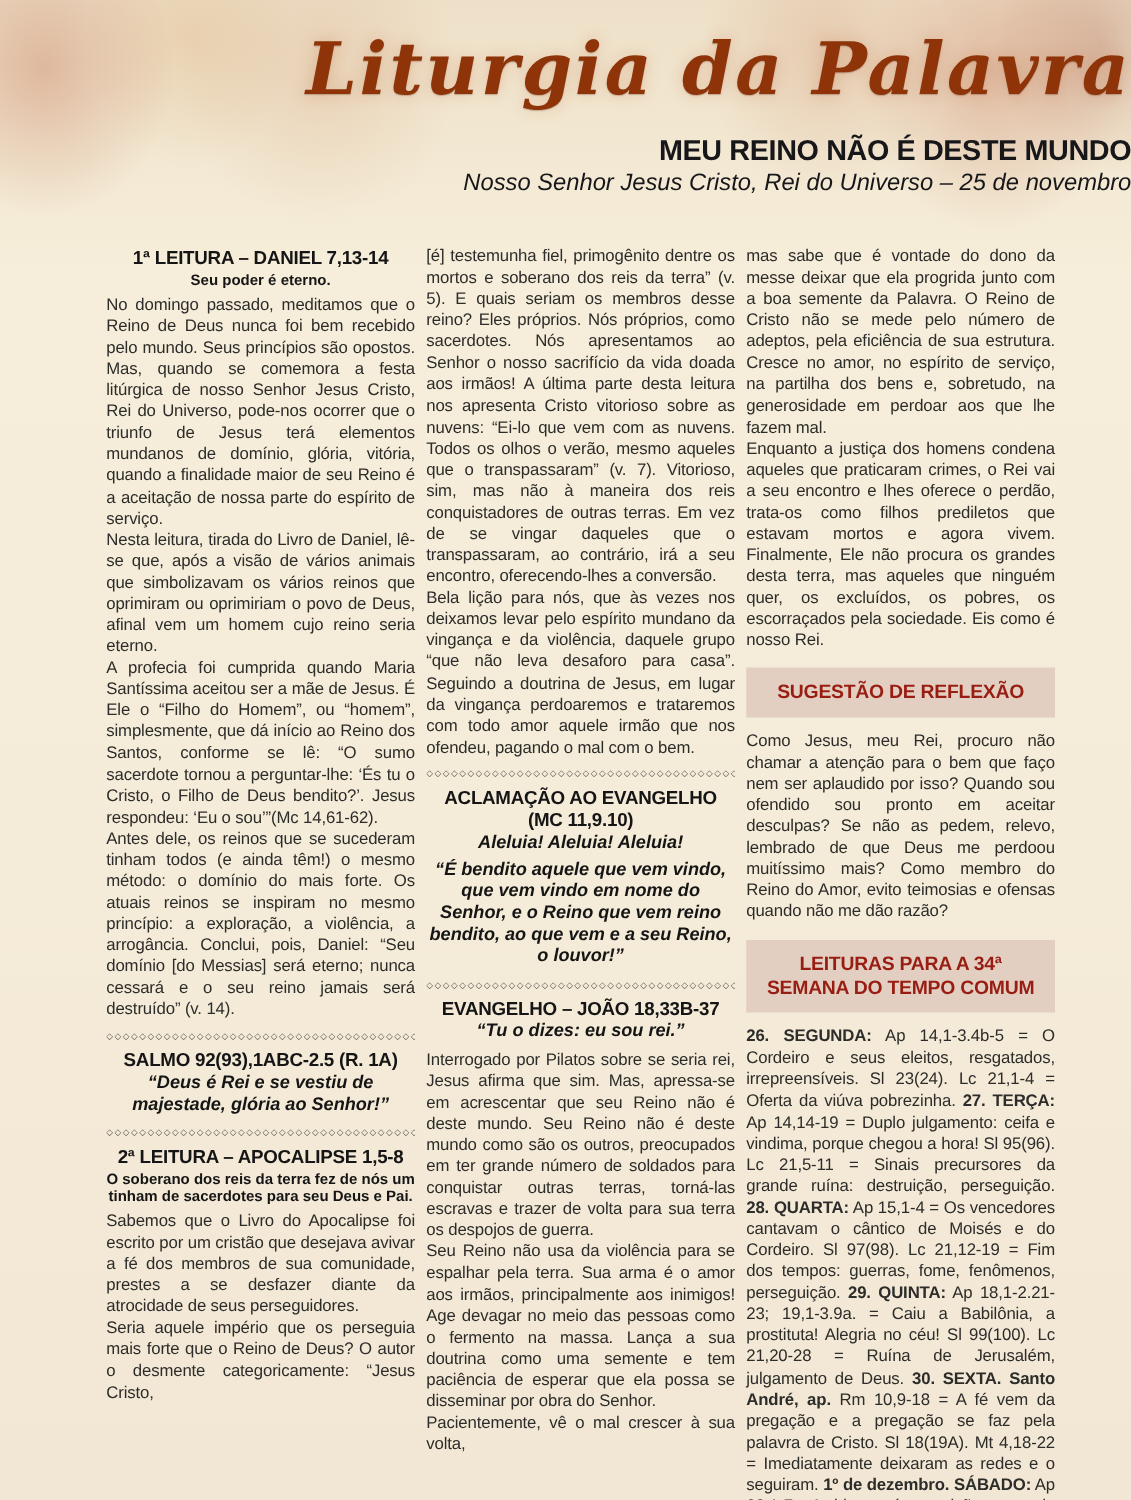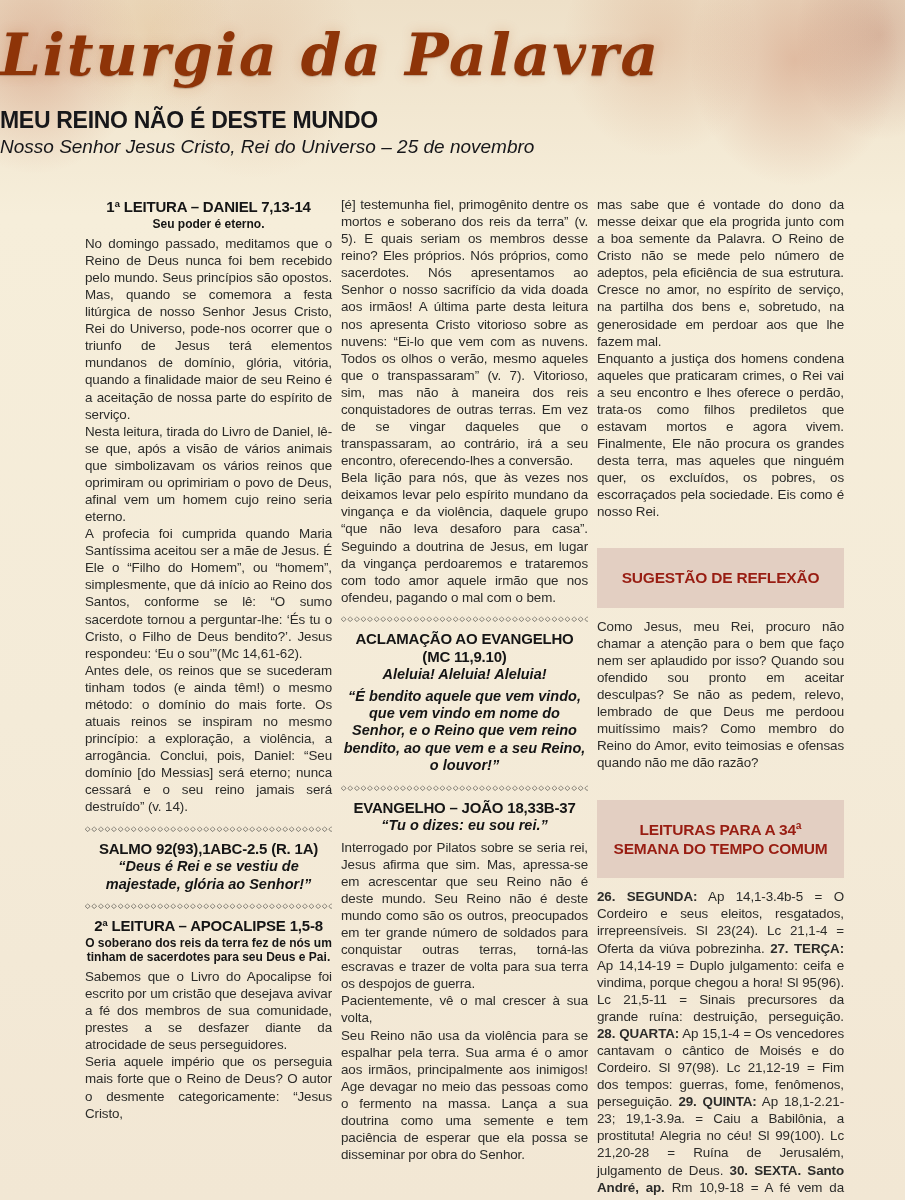--- a/index.html
+++ b/index.html
@@ -12,21 +12,21 @@
       radial-gradient(ellipse 160px 170px at 255px 60px, rgba(190,110,60,.16), transparent 70%),
       radial-gradient(ellipse 140px 160px at 660px 45px, rgba(186,92,48,.18), transparent 70%),
       radial-gradient(ellipse 150px 180px at 795px 60px, rgba(176,70,36,.26), transparent 70%),
       radial-gradient(ellipse 120px 150px at 880px 35px, rgba(150,60,40,.25), transparent 70%),
       linear-gradient(180deg, #eee0c8 0%, #f6eeda 18%, #f4ebd8 60%, #f2e7d4 100%);
     overflow:hidden;
     font-family:"Liberation Sans", sans-serif;
     color:#262624;
   }
   
-  .header { position:absolute; top:0; left:0; width:100%; text-align:left; }
+  .header { position:absolute; top:0; left:0; width:100%; text-align:right; }
   .script-title {
     margin-top:22px;
     font-family:"DejaVu Serif", serif;
     font-style:italic; font-weight:bold;
     font-size:58px; line-height:1.15;
     color:#8e3408;
     text-shadow:0 1px 1px rgba(60,20,0,.25), 0 0 12px rgba(190,90,30,.25);
     letter-spacing:2px;
   }
   .main-title {
@@ -62,21 +62,21 @@
     text-align:justify; font-size:13.4px; line-height:1.275;
     color:#2c2c2a; letter-spacing:-0.1px;
   }
   .sep {
     white-space:nowrap; overflow:hidden; text-align:center;
     font-size:7px; letter-spacing:1.2px; color:#3c3c38; margin:9px 0 7px;
   }
   .box-head {
     background:#e3cfc2; color:#981d12;
     text-align:center; font-weight:bold; font-size:15.5px; line-height:1.25;
-    padding:20px 8px; margin:28px 0 10px;
+    padding:10px 8px; margin:14px 0 10px;
     letter-spacing:-0.2px;
   }
   .run-bold { font-weight:bold; }
   
   .footer {
     position:absolute; left:50px; right:50px; top:1146px;
     border-top:2px dotted #7d2418; padding-top:7px;
     display:flex; justify-content:space-between; align-items:baseline;
     font-size:14px; color:#1c1c1c;
   }
@@ -118,22 +118,22 @@
       <div class="para">[é] testemunha fiel, primogênito dentre os mortos e soberano dos reis da terra” (v. 5). E quais seriam os membros desse reino? Eles próprios. Nós próprios, como sacerdotes. Nós apresentamos ao Senhor o nosso sacrifício da vida doada aos irmãos! A última parte desta leitura nos apresenta Cristo vitorioso sobre as nuvens: “Ei-lo que vem com as nuvens. Todos os olhos o verão, mesmo aqueles que o transpassaram” (v. 7). Vitorioso, sim, mas não à maneira dos reis conquistadores de outras terras. Em vez de se vingar daqueles que o transpassaram, ao contrário, irá a seu encontro, oferecendo-lhes a conversão.</div>
       <div class="para">Bela lição para nós, que às vezes nos deixamos levar pelo espírito mundano da vingança e da violência, daquele grupo “que não leva desaforo para casa”. Seguindo a doutrina de Jesus, em lugar da vingança perdoaremos e trataremos com todo amor aquele irmão que nos ofendeu, pagando o mal com o bem.</div>
       <div class="sep">◇◇◇◇◇◇◇◇◇◇◇◇◇◇◇◇◇◇◇◇◇◇◇◇◇◇◇◇◇◇◇◇◇◇◇◇◇◇◇◇◇◇◇◇◇◇◇◇◇◇◇◇◇◇◇◇</div>
       <div class="h-section">ACLAMAÇÃO AO EVANGELHO (MC 11,9.10)</div>
       <div class="h-quote">Aleluia! Aleluia! Aleluia!</div>
       <div class="h-quote">“É bendito aquele que vem vindo, que vem vindo em nome do Senhor, e o Reino que vem reino bendito, ao que vem e a seu Reino, o louvor!”</div>
       <div class="sep">◇◇◇◇◇◇◇◇◇◇◇◇◇◇◇◇◇◇◇◇◇◇◇◇◇◇◇◇◇◇◇◇◇◇◇◇◇◇◇◇◇◇◇◇◇◇◇◇◇◇◇◇◇◇◇◇</div>
       <div class="h-section">EVANGELHO – JOÃO 18,33B-37</div>
       <div class="h-quote">“Tu o dizes: eu sou rei.”</div>
       <div class="para">Interrogado por Pilatos sobre se seria rei, Jesus afirma que sim. Mas, apressa-se em acrescentar que seu Reino não é deste mundo. Seu Reino não é deste mundo como são os outros, preocupados em ter grande número de soldados para conquistar outras terras, torná-las escravas e trazer de volta para sua terra os despojos de guerra.</div>
+      <div class="para">Seu Reino não usa da violência para se espalhar pela terra. Sua arma é o amor aos irmãos, principalmente aos inimigos! Age devagar no meio das pessoas como o fermento na massa. Lança a sua doutrina como uma semente e tem paciência de esperar que ela possa se disseminar por obra do Senhor.</div>
       <div class="para">Pacientemente, vê o mal crescer à sua volta,</div>
-      <div class="para">Seu Reino não usa da violência para se espalhar pela terra. Sua arma é o amor aos irmãos, principalmente aos inimigos! Age devagar no meio das pessoas como o fermento na massa. Lança a sua doutrina como uma semente e tem paciência de esperar que ela possa se disseminar por obra do Senhor.</div>
     </div>
 
     <div class="col">
       <div class="para">mas sabe que é vontade do dono da messe deixar que ela progrida junto com a boa semente da Palavra. O Reino de Cristo não se mede pelo número de adeptos, pela eficiência de sua estrutura. Cresce no amor, no espírito de serviço, na partilha dos bens e, sobretudo, na generosidade em perdoar aos que lhe fazem mal.</div>
       <div class="para">Enquanto a justiça dos homens condena aqueles que praticaram crimes, o Rei vai a seu encontro e lhes oferece o perdão, trata-os como filhos prediletos que estavam mortos e agora vivem. Finalmente, Ele não procura os grandes desta terra, mas aqueles que ninguém quer, os excluídos, os pobres, os escorraçados pela sociedade. Eis como é nosso Rei.</div>
       <div class="box-head">SUGESTÃO DE REFLEXÃO</div>
       <div class="para">Como Jesus, meu Rei, procuro não chamar a atenção para o bem que faço nem ser aplaudido por isso? Quando sou ofendido sou pronto em aceitar desculpas? Se não as pedem, relevo, lembrado de que Deus me perdoou muitíssimo mais? Como membro do Reino do Amor, evito teimosias e ofensas quando não me dão razão?</div>
       <div class="box-head">LEITURAS PARA A 34ª SEMANA DO TEMPO COMUM</div>
       <div class="para"><span class="run-bold">26. SEGUNDA:</span><span class="run-text"> Ap 14,1-3.4b-5 = O Cordeiro e seus eleitos, resgatados, irrepreensíveis. Sl 23(24). Lc 21,1-4 = Oferta da viúva pobrezinha. </span><span class="run-bold">27. TERÇA:</span><span class="run-text"> Ap 14,14-19 = Duplo julgamento: ceifa e vindima, porque chegou a hora! Sl 95(96). Lc 21,5-11 = Sinais precursores da grande ruína: destruição, perseguição. </span><span class="run-bold">28. QUARTA:</span><span class="run-text"> Ap 15,1-4 = Os vencedores cantavam o cântico de Moisés e do Cordeiro. Sl 97(98). Lc 21,12-19 = Fim dos tempos: guerras, fome, fenômenos, perseguição. </span><span class="run-bold">29. QUINTA:</span><span class="run-text"> Ap 18,1-2.21-23; 19,1-3.9a. = Caiu a Babilônia, a prostituta! Alegria no céu! Sl 99(100). Lc 21,20-28 = Ruína de Jerusalém, julgamento de Deus. </span><span class="run-bold">30. SEXTA. Santo André, ap.</span><span class="run-text"> Rm 10,9-18 = A fé vem da pregação e a pregação se faz pela palavra de Cristo. Sl 18(19A). Mt 4,18-22 = Imediatamente deixaram as redes e o seguiram. </span><span class="run-bold">1º de dezembro. SÁBADO:</span><span class="run-text"> Ap 22,1-7 = A vida no céu, na visão eterna de Deus. Sl 94(95). Lc 21,34-36 = “Para que o grande dia não vos apanhe de improviso, vigiai!”.</span></div>
     </div>

